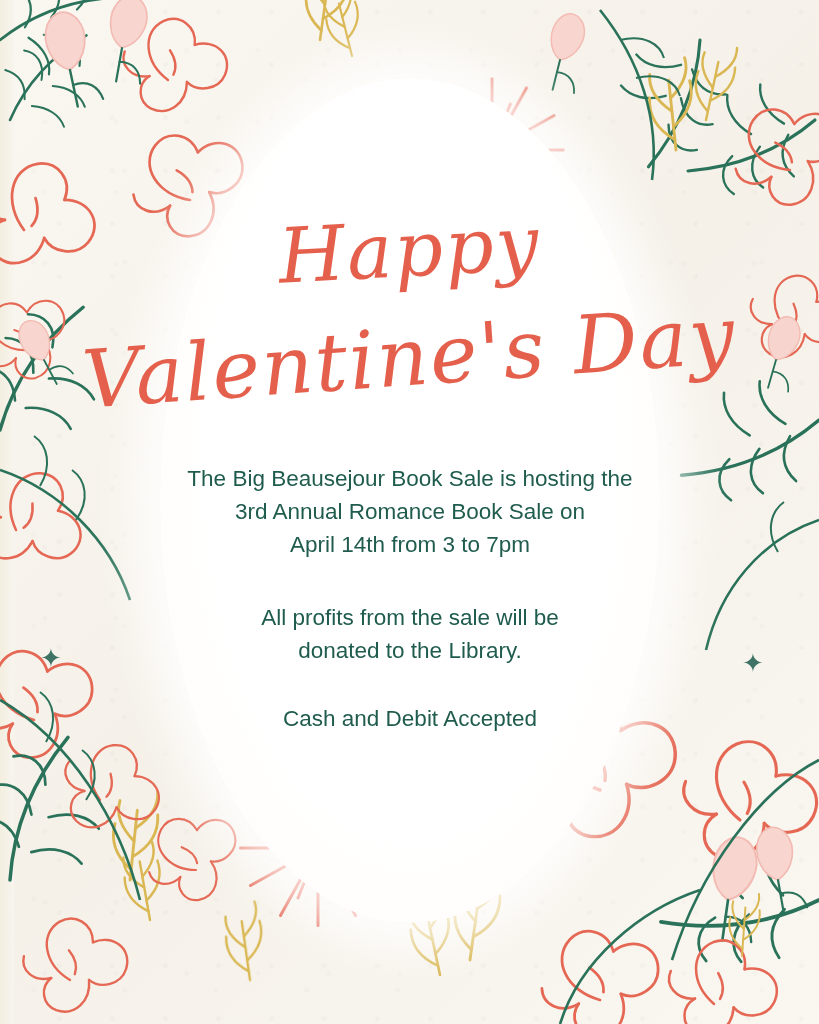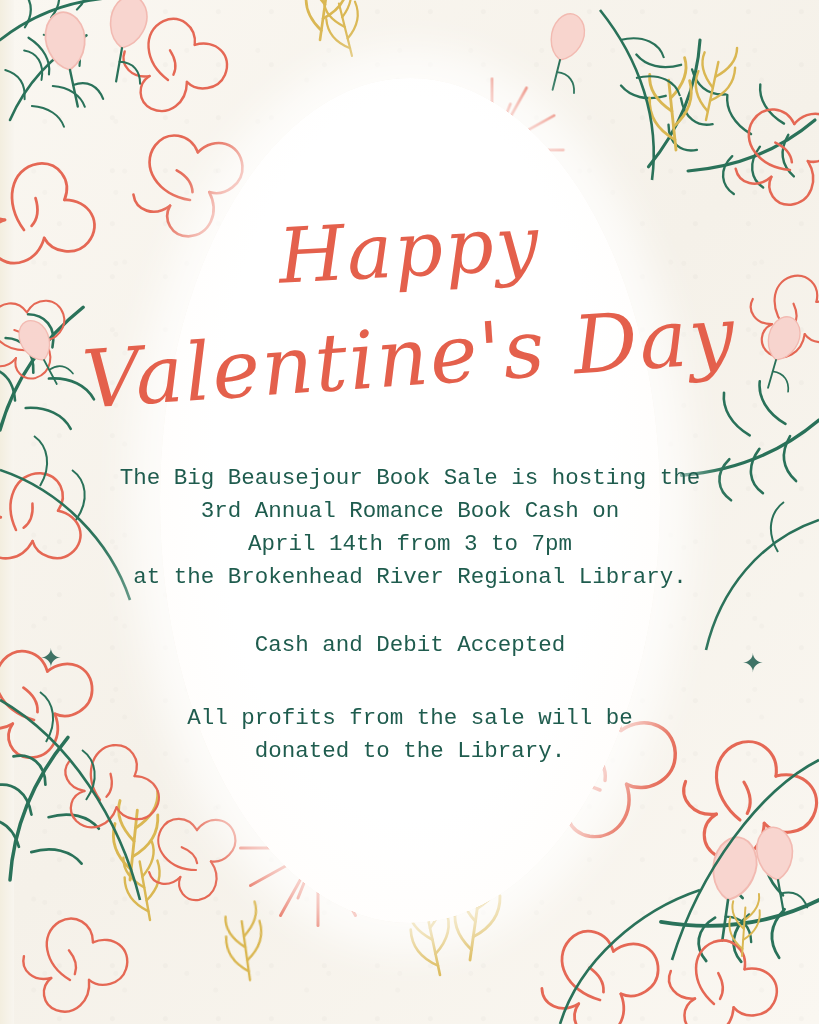--- a/index.html
+++ b/index.html
@@ -101,21 +101,20 @@
     line-height: 1;
   }
   .body-block {
     position: absolute;
     top: 462px;
     left: 110px;
     width: 600px;
     color: #1f5c4e;
     font-size: 22.5px;
     line-height: 33px;
-    font-family: Liberation Mono, monospace;
   }
   .body-block .para {
     margin: 0;
   }
   .para.gap-1 { margin-top: 35px; }
   .para.gap-2 { margin-top: 40px; }
   .sparkle {
     position: absolute;
     color: #1f5c4e;
     font-size: 26px;
@@ -269,27 +268,26 @@
   <div class="sparkle left">✦</div>
   <div class="sparkle right">✦</div>
 
   <div class="content">
     <div class="script-line1">Happy</div>
     <div class="script-line2">Valentine's Day</div>
 
     <div class="body-block">
       <p class="para">
         <span>The Big Beausejour Book Sale is hosting the</span><br>
-        <span>3rd Annual Romance Book Cash on</span><br>
+        <span>3rd Annual Romance Book Sale on</span><br>
         <span>April 14th from 3 to 7pm</span><br>
-        <span>at the Brokenhead River Regional Library.</span>
-      </p>
-      <p class="para gap-1">
-        <span>Cash and Debit Accepted</span>
       </p>
       <p class="para gap-2">
         <span>All profits from the sale will be</span><br>
         <span>donated to the Library.</span>
       </p>
+      <p class="para gap-1">
+        <span>Cash and Debit Accepted</span>
+      </p>
     </div>
   </div>
 
 </div>
 
 </body></html>

